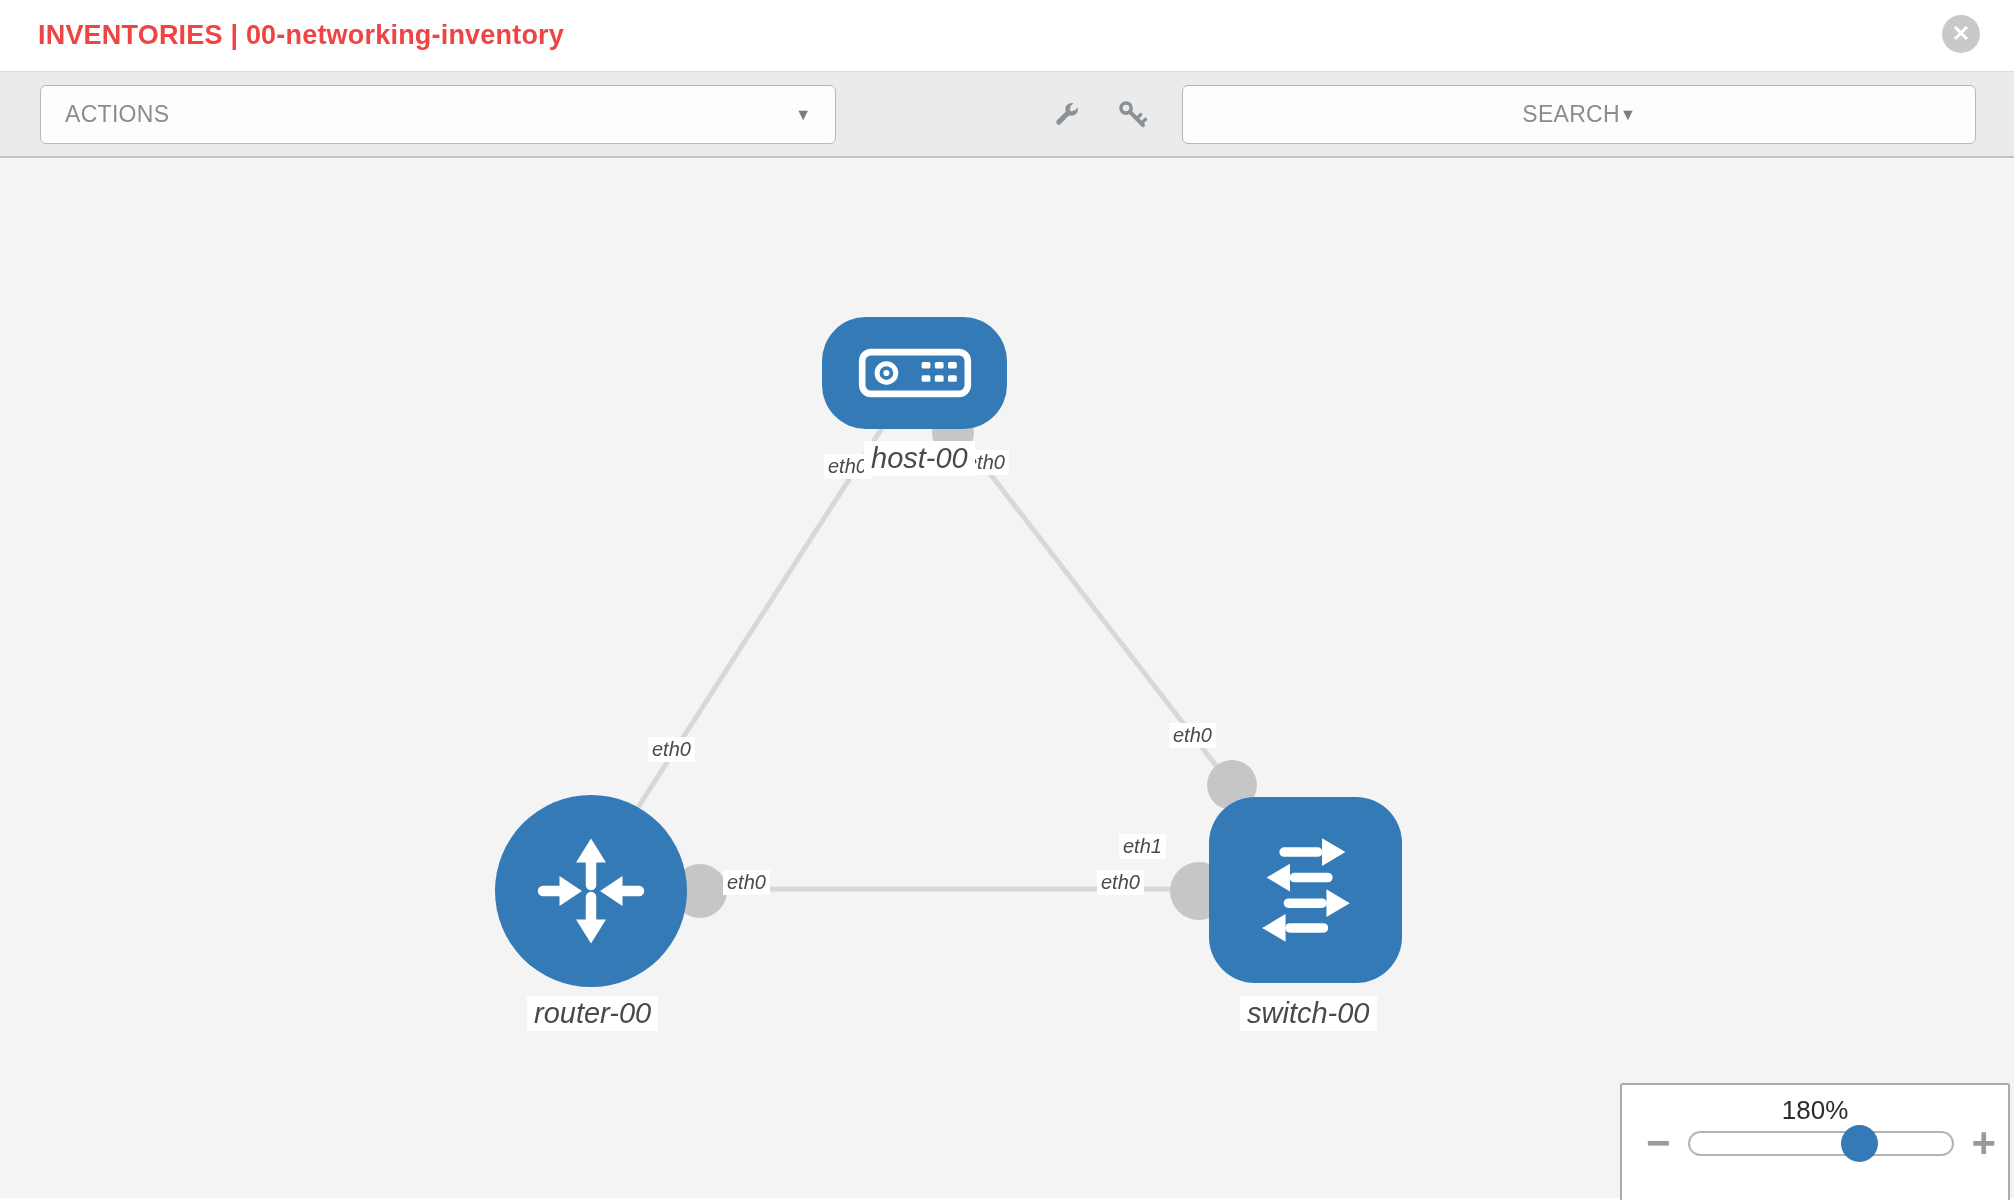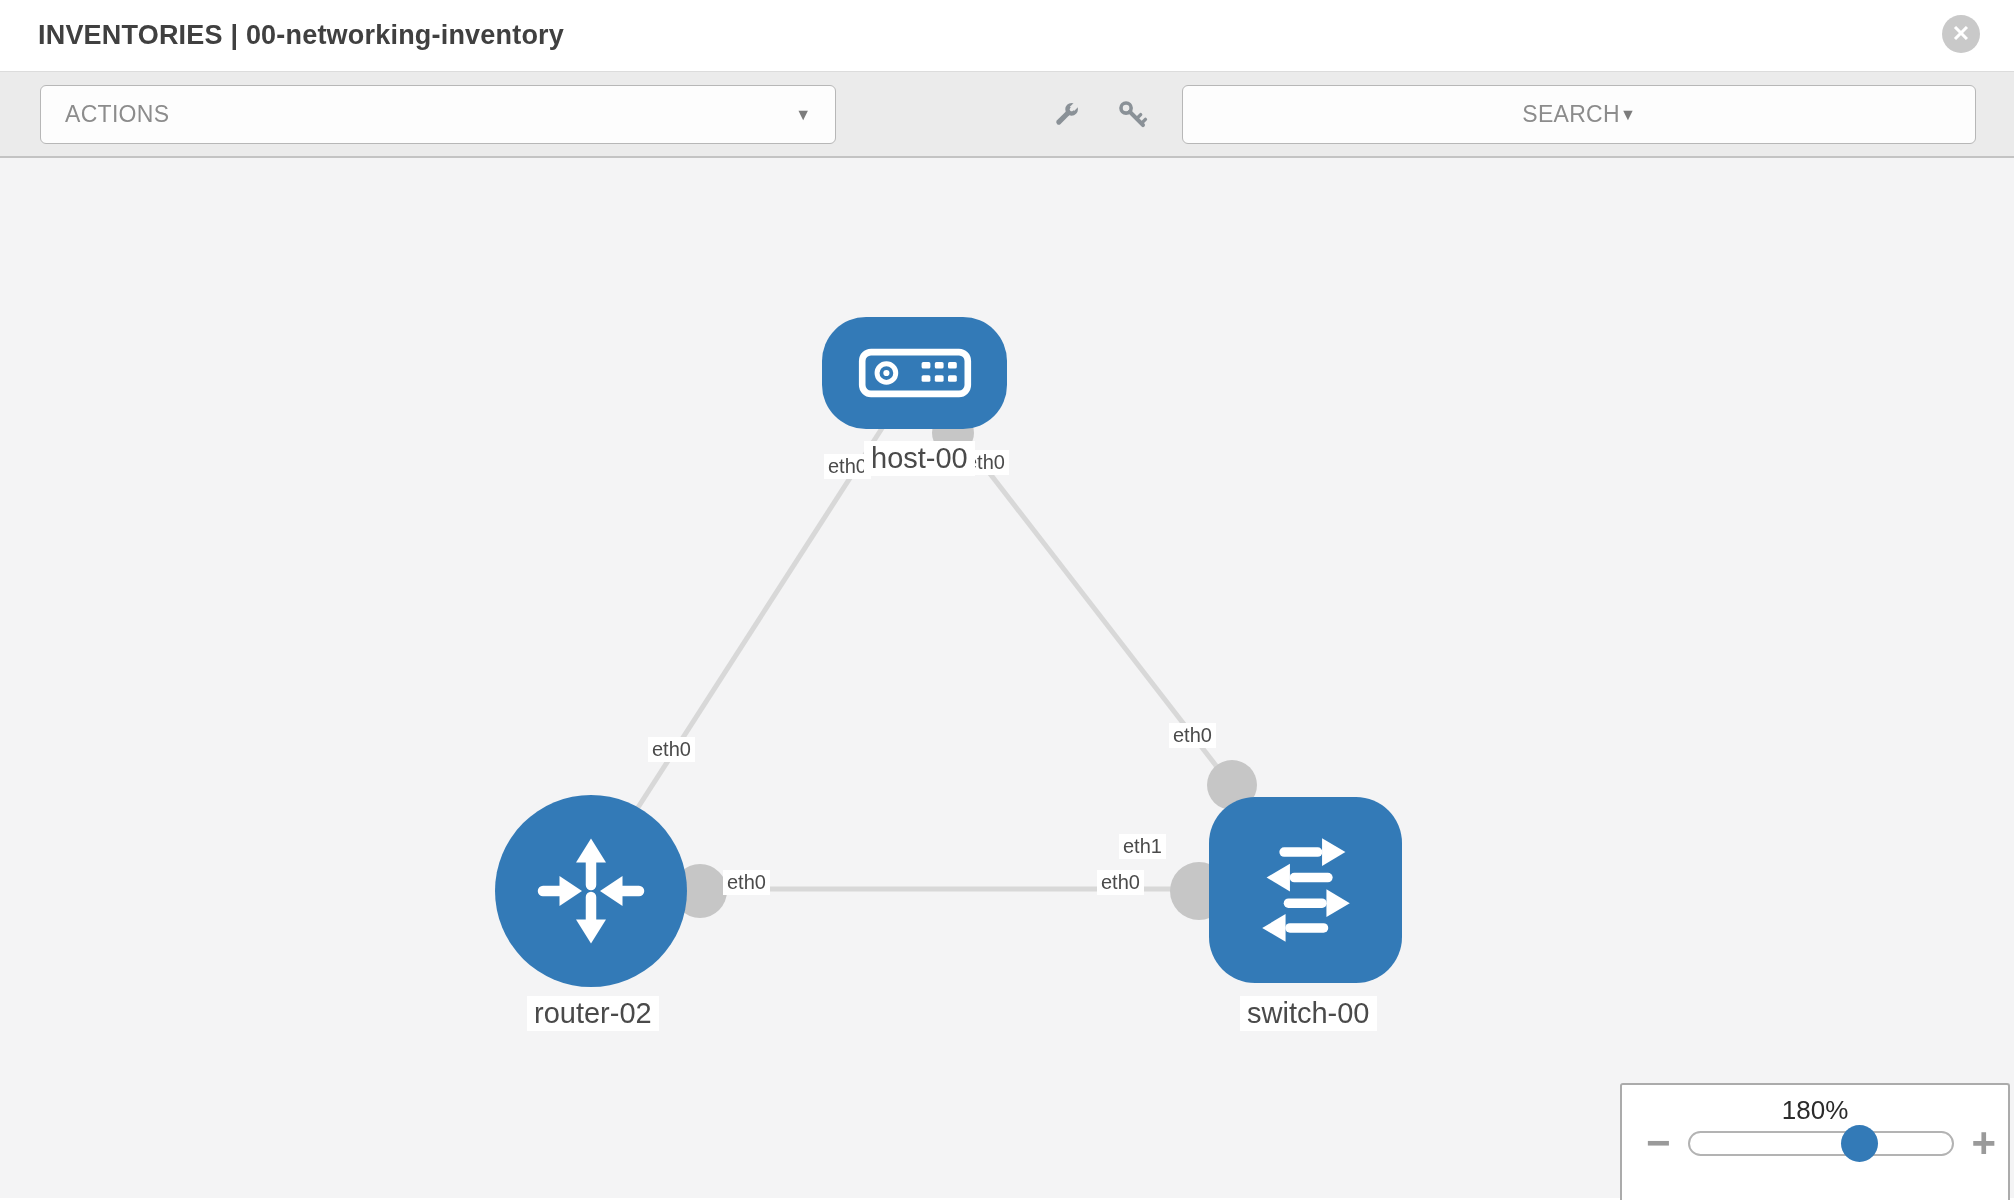--- a/index.html
+++ b/index.html
@@ -2,21 +2,21 @@
 <html><head>
 <meta charset="utf-8">
 <style>
   * { margin:0; padding:0; box-sizing:border-box; }
   html,body { width:2014px; height:1200px; overflow:hidden; background:#fff;
               font-family:"Liberation Sans", sans-serif; }
 
   
   .header { position:relative; height:72px; background:#fff; border-bottom:1px solid #dcdcdc; }
   .header-title { position:absolute; left:38px; top:0; line-height:71px;
-                  font-size:27px; font-weight:bold; color:#404040; letter-spacing:0.2px; }
+                  font-size:27px; font-weight:bold; color:#ef4444; letter-spacing:0.2px; }
   .close-btn { position:absolute; right:34px; top:15px; width:38px; height:38px;
                border-radius:50%; background:#c9c9c9; color:#fff; text-align:center;
                line-height:38px; font-size:22px; font-weight:bold; cursor:pointer; }
 
   
   .toolbar { position:relative; height:86px; background:#ebebeb; border-bottom:2px solid #c3c3c3; }
   .dropdown { position:absolute; top:13px; height:59px; background:#fdfdfd;
               border:1px solid #b7b7b7; border-radius:6px; display:flex;
               align-items:center; justify-content:space-between; padding:16px 24px; }
   .dd-actions { left:40px;  width:796px; }
@@ -30,21 +30,21 @@
   
   .canvas { position:relative; width:2014px; height:1040px; background:#f4f4f5; }
   .links-svg { position:absolute; left:0; top:0; }
 
   .node { position:absolute; background:#337ab7; display:flex;
           align-items:center; justify-content:center; cursor:pointer; }
   .node-host   { left:822px;  top:159px; width:185px; height:112px; border-radius:44px; }
   .node-router { left:495px;  top:637px; width:192px; height:192px; border-radius:50%; }
   .node-switch { left:1209px; top:639px; width:193px; height:186px; border-radius:46px; }
 
-  .chip { position:absolute; background:#fff; color:#4a4a4a; white-space:nowrap; z-index:3; }
+  .chip { position:absolute; background:#fff; color:#4a4a4a; white-space:nowrap; z-index:3;font-style:italic; }
   .chip.port { font-size:20px; padding:1px 4px; }
   .chip.nodelabel { font-size:29px; padding:1px 7px; z-index:4; }
 
   .chip-host-label   { left:864px;  top:283px; font-size:28px; }
   .chip-eth-hl       { left:824px;  top:296px; }
   .chip-eth-hr       { left:962px;  top:292px; }
   .chip-eth-rt       { left:648px;  top:579px; }
   .chip-eth-st       { left:1169px; top:565px; }
   .chip-eth-rr       { left:723px;  top:712px; }
   .chip-eth-su       { left:1097px; top:712px; }
@@ -162,21 +162,21 @@
   </div>
 
   <div class="chip nodelabel chip-host-label">host-00</div>
   <div class="chip port chip-eth-hl">eth0</div>
   <div class="chip port chip-eth-hr">eth0</div>
   <div class="chip port chip-eth-rt">eth0</div>
   <div class="chip port chip-eth-st">eth0</div>
   <div class="chip port chip-eth-rr">eth0</div>
   <div class="chip port chip-eth-su">eth0</div>
   <div class="chip port chip-eth-so">eth1</div>
-  <div class="chip nodelabel chip-router-label">router-02</div>
+  <div class="chip nodelabel chip-router-label">router-00</div>
   <div class="chip nodelabel chip-switch-label">switch-00</div>
 
   <div class="zoom-panel">
     <div class="zoom-value">180%</div>
     <div class="zoom-row">
       <span class="zoom-minus">−</span>
       <div class="zoom-track">
         <div class="zoom-thumb"></div>
       </div>
       <span class="zoom-plus">+</span>

